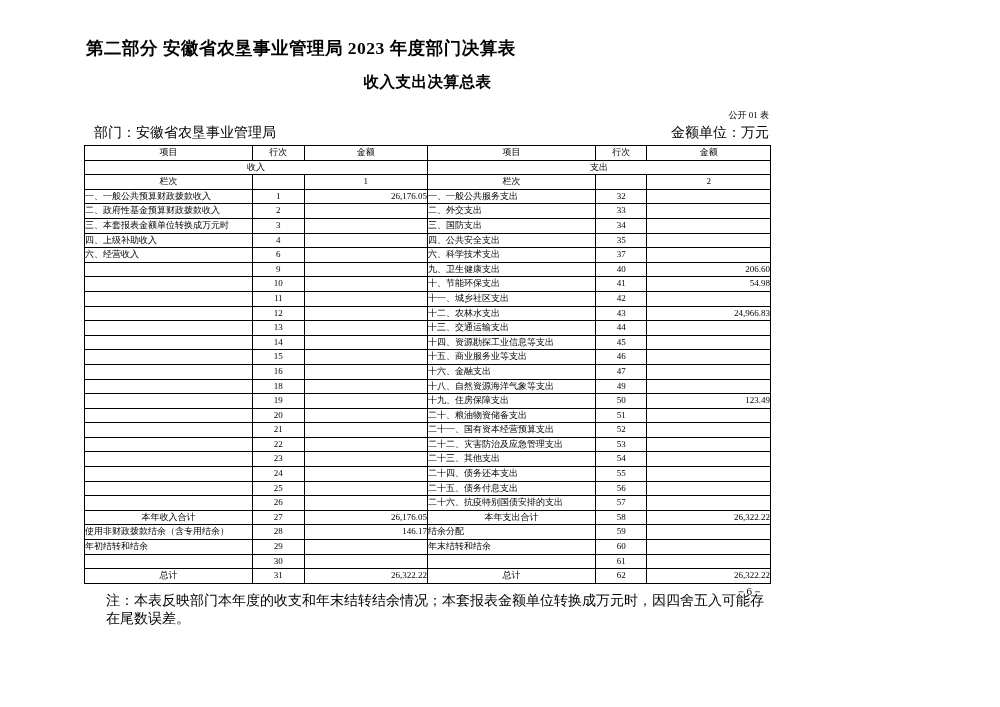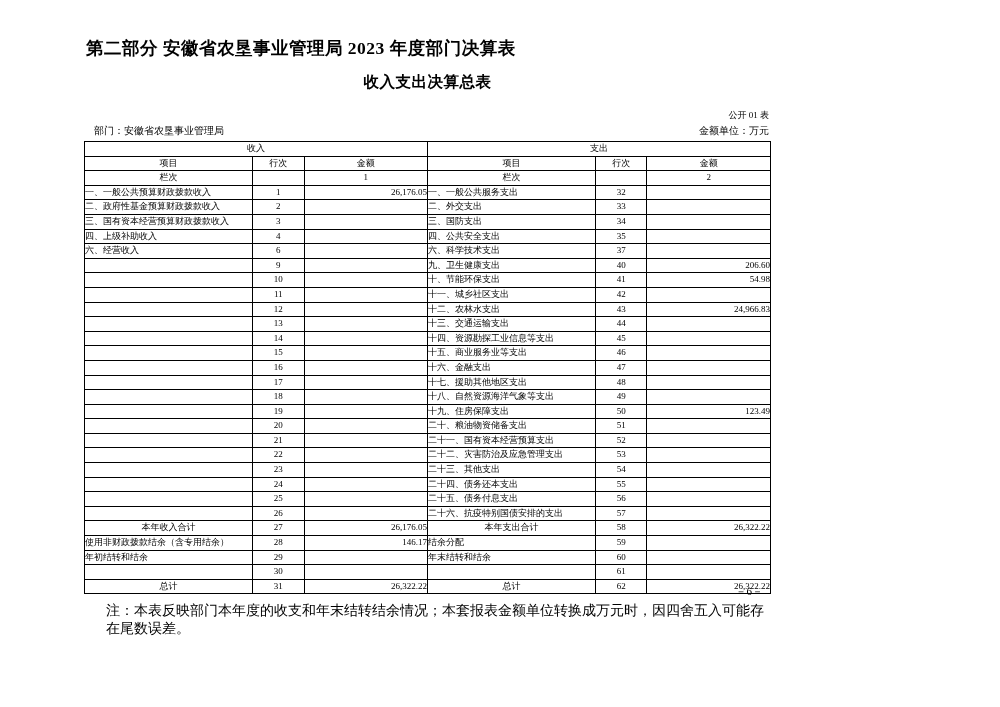--- a/index.html
+++ b/index.html
@@ -41,21 +41,21 @@
     display: flex;
     justify-content: flex-end;
     font-size: 9px;
     margin-top: 16px;
     padding-right: 2px;
   }
   .meta-row2 {
     display: flex;
     justify-content: space-between;
     align-items: flex-end;
-    font-size: 10px;
+    font-size: 14px;
     margin-top: 2px;
     padding: 0 2px;
   }
   .dept-line {
     padding-left: 8px;
   }
   table.main {
     border-collapse: collapse;
     width: 100%;
     margin-top: 3px;
@@ -131,30 +131,30 @@
     <colgroup>
       <col class="c-item">
         <col class="c-row">
         <col class="c-amt">
       <col class="c-item">
         <col class="c-row">
         <col class="c-amt">
     </colgroup>
     <tbody id="table-body">
       <tr>
-        <td class="grp-head" colspan="3">收入</td>
-        <td class="grp-head" colspan="3">支出</td>
-      </tr>
-      <tr>
         <td class="col-head">项目</td>
         <td class="col-head">行次</td>
         <td class="col-head">金额</td>
         <td class="col-head">项目</td>
         <td class="col-head">行次</td>
         <td class="col-head">金额</td>
+      </tr>
+      <tr>
+        <td class="grp-head" colspan="3">收入</td>
+        <td class="grp-head" colspan="3">支出</td>
       </tr>
       <tr>
         <td class="col-head">栏次</td>
         <td class="col-head"></td>
         <td class="col-head">1</td>
         <td class="col-head">栏次</td>
         <td class="col-head"></td>
         <td class="col-head">2</td>
       </tr>
     <tr>
@@ -167,21 +167,21 @@
         </tr>
         <tr>
           <td class="item-cell">二、政府性基金预算财政拨款收入</td>
           <td class="row-cell">2</td>
           <td class="num-cell"></td>
           <td class="item-cell">二、外交支出</td>
           <td class="row-cell">33</td>
           <td class="num-cell"></td>
         </tr>
         <tr>
-          <td class="item-cell">三、国有资本经营预算财政拨款收入</td>
+          <td class="item-cell">三、本套报表金额单位转换成万元时</td>
           <td class="row-cell">3</td>
           <td class="num-cell"></td>
           <td class="item-cell">三、国防支出</td>
           <td class="row-cell">34</td>
           <td class="num-cell"></td>
         </tr>
         <tr>
           <td class="item-cell">四、上级补助收入</td>
           <td class="row-cell">4</td>
           <td class="num-cell"></td>
@@ -252,28 +252,20 @@
           <td class="item-cell">十五、商业服务业等支出</td>
           <td class="row-cell">46</td>
           <td class="num-cell"></td>
         </tr>
         <tr>
           <td class="item-cell"></td>
           <td class="row-cell">16</td>
           <td class="num-cell"></td>
           <td class="item-cell">十六、金融支出</td>
           <td class="row-cell">47</td>
-          <td class="num-cell"></td>
-        </tr>
-        <tr>
-          <td class="item-cell"></td>
-          <td class="row-cell">17</td>
-          <td class="num-cell"></td>
-          <td class="item-cell">十七、援助其他地区支出</td>
-          <td class="row-cell">48</td>
           <td class="num-cell"></td>
         </tr>
         <tr>
           <td class="item-cell"></td>
           <td class="row-cell">18</td>
           <td class="num-cell"></td>
           <td class="item-cell">十八、自然资源海洋气象等支出</td>
           <td class="row-cell">49</td>
           <td class="num-cell"></td>
         </tr>

